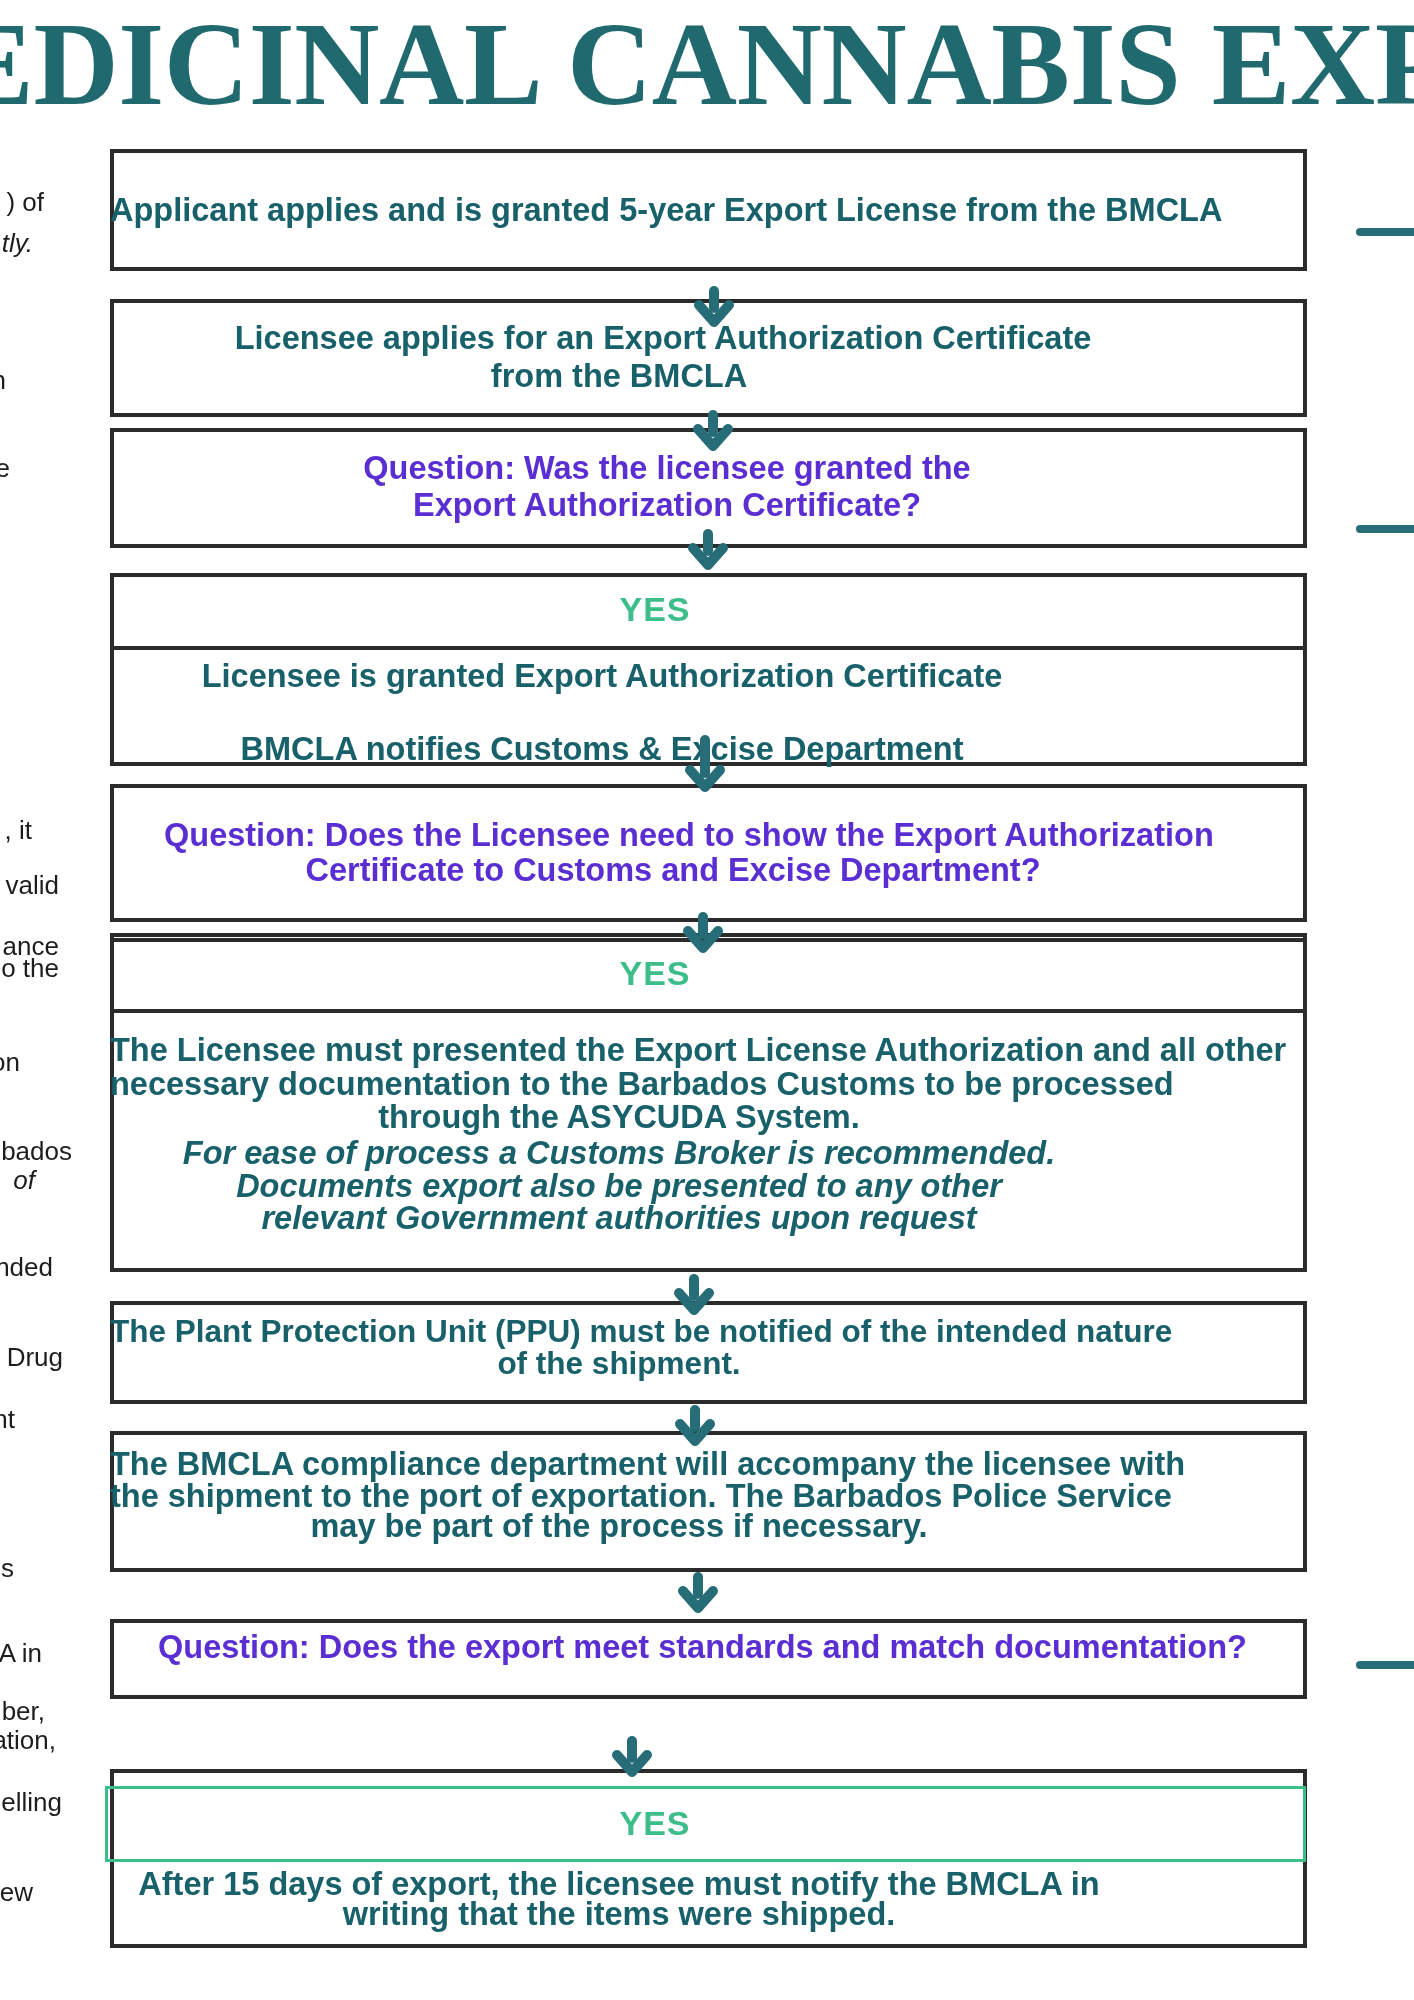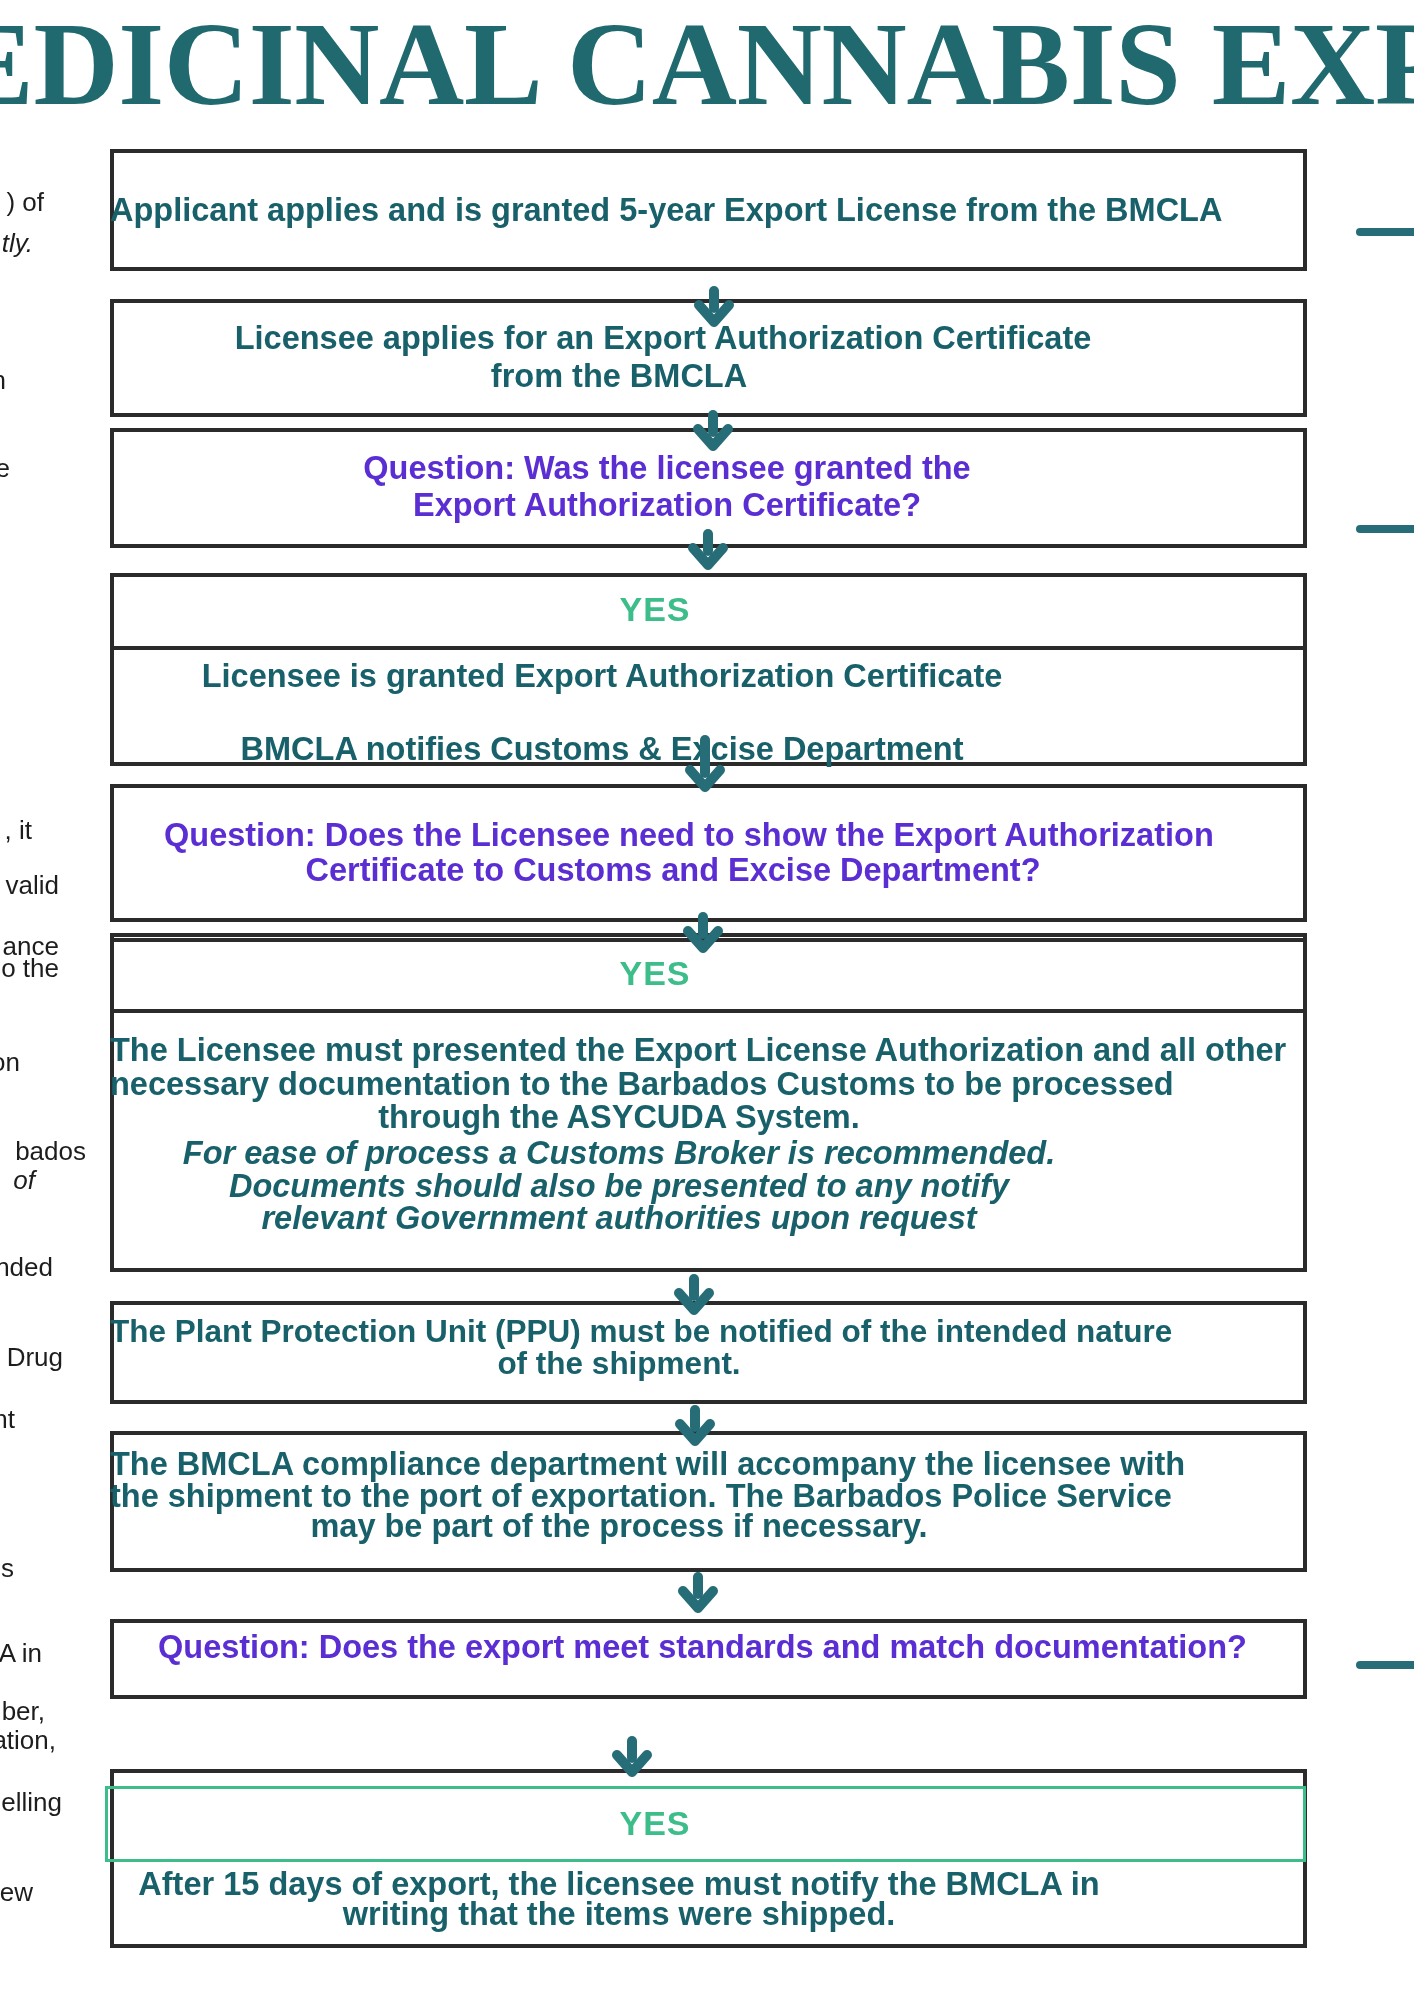--- a/index.html
+++ b/index.html
@@ -109,21 +109,21 @@
 
 <span class="frag" style="left:44px;  top:189px;">) of</span>
 <span class="frag italic" style="left:33px;  top:230px;">tly.</span>
 <span class="frag" style="left:6px;   top:367px;">n</span>
 <span class="frag" style="left:10px;  top:455px;">e</span>
 <span class="frag" style="left:32px;  top:817px;">, it</span>
 <span class="frag" style="left:59px;  top:872px;">valid</span>
 <span class="frag" style="left:59px;  top:933px;">ance</span>
 <span class="frag" style="left:59px;  top:955px;">o the</span>
 <span class="frag" style="left:20px;  top:1049px;">on</span>
-<span class="frag" style="left:72px;  top:1138px;margin-left:14px;">bados</span>
+<span class="frag" style="left:72px;  top:1138px;">bados</span>
 <span class="frag italic" style="left:35px;  top:1167px;">of</span>
 <span class="frag" style="left:53px;  top:1254px;">nded</span>
 <span class="frag" style="left:63px;  top:1344px;">Drug</span>
 <span class="frag" style="left:15px;  top:1406px;">nt</span>
 <span class="frag" style="left:14px;  top:1555px;">s</span>
 <span class="frag" style="left:42px;  top:1640px;">A in</span>
 <span class="frag" style="left:45px;  top:1698px;">ber,</span>
 <span class="frag" style="left:56px;  top:1727px;text-align:center;">ation,</span>
 <span class="frag" style="left:62px;  top:1789px;">elling</span>
 <span class="frag" style="left:33px;  top:1879px;">ew</span>
@@ -161,21 +161,21 @@
 <div class="tline fs32" style="top:733.2px; transform:translateX(-17px);">BMCLA notifies Customs &amp; Excise Department</div>
 
 <div class="tline fs34 purple" style="top:819px; transform:translateX(6px);">Question: Does the Licensee need to show the Export Authorization</div>
 <div class="tline fs34 purple" style="top:854px; transform:translateX(6px);">Certificate to Customs and Excise Department?</div>
 
 <div class="tline fsyes green" style="top:956px;">YES</div>
 <div class="tline fs33" style="top:1034.1px;">The Licensee must presented the Export License Authorization and all other</div>
 <div class="tline fs33" style="top:1067.6px;">necessary documentation to the Barbados Customs to be processed</div>
 <div class="tline fs33" style="top:1101.1px;">through the ASYCUDA System.</div>
 <div class="tline fs33 italic" style="top:1137.1px;">For ease of process a Customs Broker is recommended.</div>
-<div class="tline fs33 italic" style="top:1169.6px;">Documents should also be presented to any notify</div>
+<div class="tline fs33 italic" style="top:1169.6px;">Documents export also be presented to any other</div>
 <div class="tline fs33 italic" style="top:1202.1px;">relevant Government authorities upon request</div>
 
 <div class="tline fs31" style="top:1315.6px;">The Plant Protection Unit (PPU) must be notified of the intended nature</div>
 <div class="tline fs31" style="top:1348px;">of the shipment.</div>
 
 <div class="tline fs33" style="top:1448.3px;">The BMCLA compliance department will accompany the licensee with</div>
 <div class="tline fs33" style="top:1479.8px;">the shipment to the port of exportation. The Barbados Police Service</div>
 <div class="tline fs33" style="top:1509.6px;">may be part of the process if necessary.</div>
 
 <div class="tline fs34 purple" style="top:1630.8px;">Question: Does the export meet standards and match documentation?</div>

